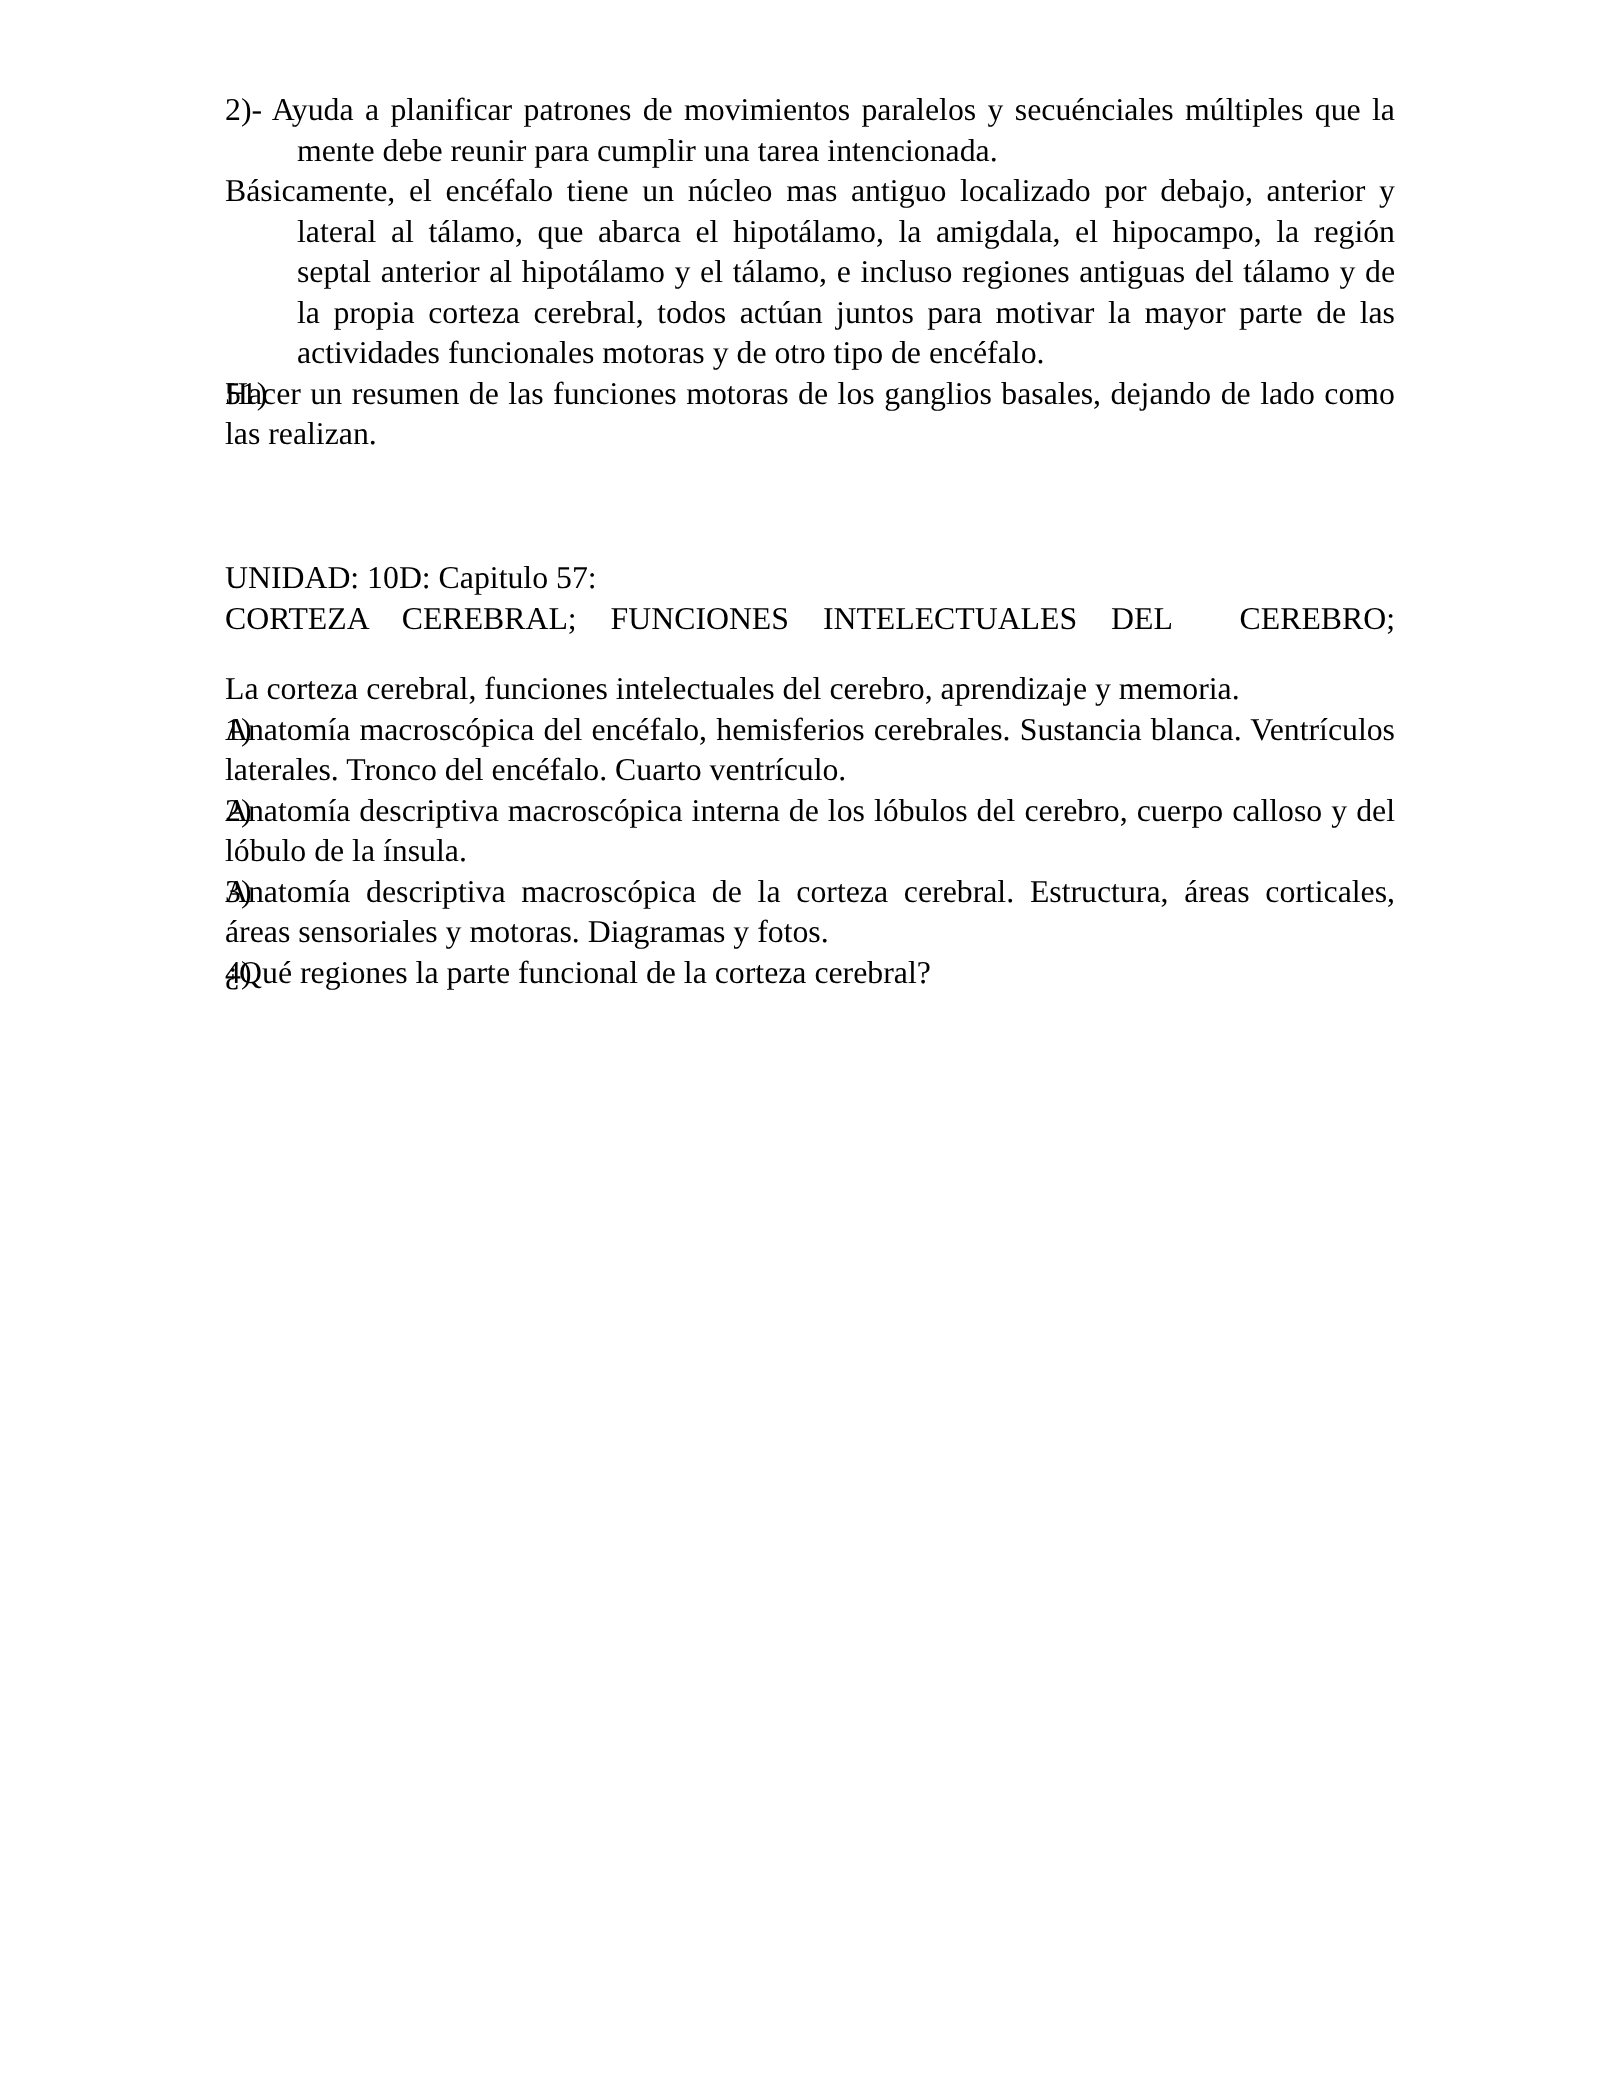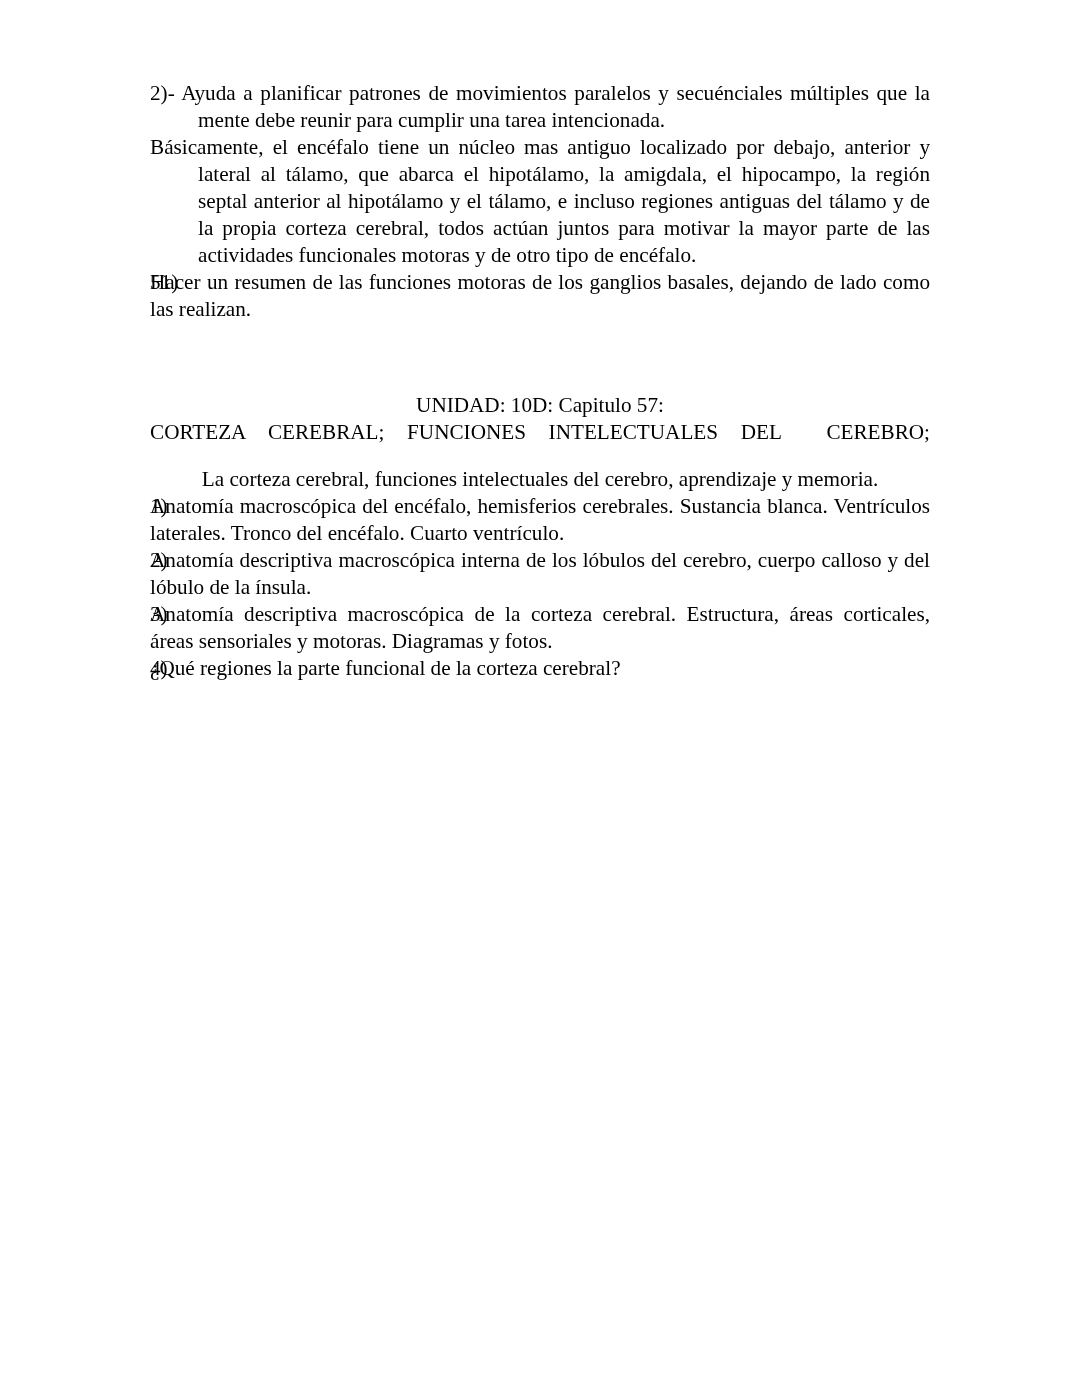--- a/index.html
+++ b/index.html
@@ -10,21 +10,21 @@
   .page {
     position: relative;
     width: 1080px;
     height: 1397px;
     background: #ffffff;
     color: #000000;
     font-family: "Liberation Serif", "DejaVu Serif", serif;
     font-size: 21.2px;
     line-height: 27px;
     box-sizing: border-box;
-    padding: 80px 150px 0 150px;
+    padding: 60px 150px 0 150px;
     overflow: hidden;
   }
   p, div.block {
     margin: 0;
     padding: 0;
   }
   
   .hang {
     padding-left: 48px;
     text-indent: -48px;
@@ -43,21 +43,21 @@
     text-indent: 0;
   }
   .heading-line1 {
     text-align: justify;
     text-align-last: justify;
   }
   .heading-line2 {
     padding-left: 48px;
   }
   .plain {
-    text-align: center;
+    text-align: left;
   }
   
   .mt-q81   { margin-top: 120px; }
   .mt-ans81 { }
   .mt-q82   { margin-top: 14px; }
   .mt-q83   { margin-top: 19px; }
   .mt-q84   { margin-top: 19px; }
   .mt-unit  { margin-top: 69px; }
   .mt-title { margin-top: 23px; }
   .mt-sub   { margin-top: 20px; }

